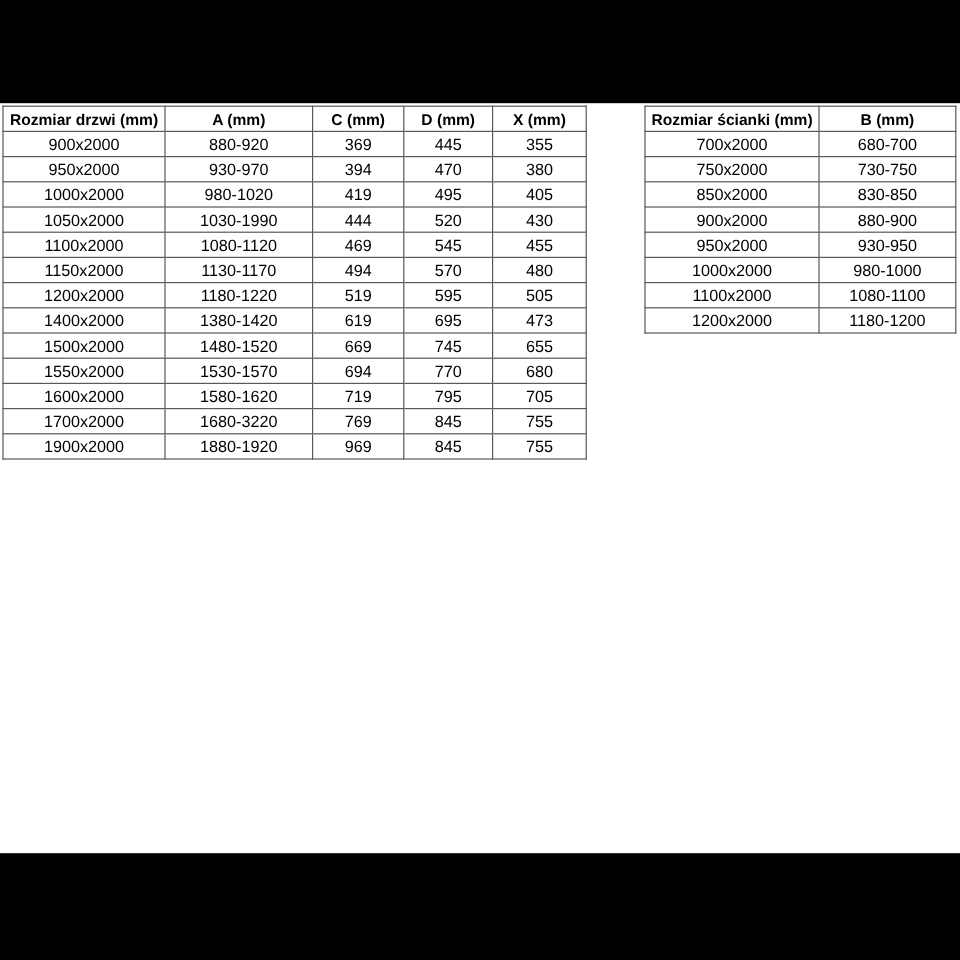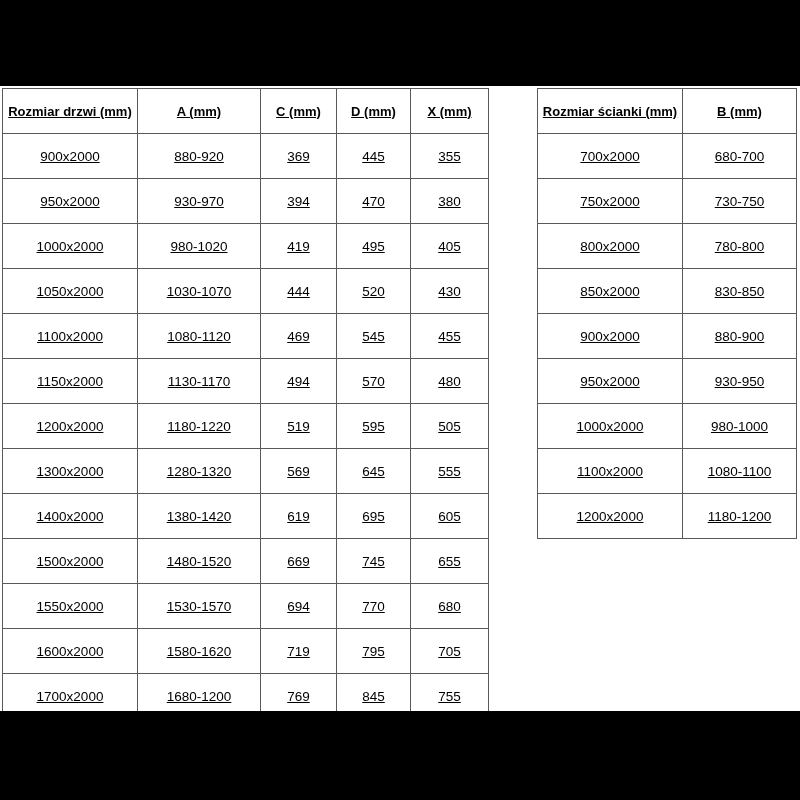--- a/index.html
+++ b/index.html
@@ -39,21 +39,21 @@
     padding: 0;
     color: #000000;
     font-size: 13.5px;
     overflow: hidden;
     white-space: nowrap;
   }
   table.spec th {
     font-weight: bold;
     font-size: 13px;
   }
-  table.spec tr { height: 45px; text-decoration: underline; }
+  table.spec tr { height: 21px; }
 
   table.doors { left: 2px; top: 88px; width: 486px; }
   table.doors col:nth-child(1) { width: 135px; }
   table.doors col:nth-child(2) { width: 123px; }
   table.doors col:nth-child(3) { width: 76px; }
   table.doors col:nth-child(4) { width: 74px; }
   table.doors col:nth-child(5) { width: 78px; }
 
   table.walls { left: 537px; top: 88px; width: 259px; }
   table.walls col:nth-child(1) { width: 145px; }
@@ -100,21 +100,21 @@
         </tr>
         <tr>
           <td>1000x2000</td>
           <td>980-1020</td>
           <td>419</td>
           <td>495</td>
           <td>405</td>
         </tr>
         <tr>
           <td>1050x2000</td>
-          <td>1030-1070</td>
+          <td>1030-1990</td>
           <td>444</td>
           <td>520</td>
           <td>430</td>
         </tr>
         <tr>
           <td>1100x2000</td>
           <td>1080-1120</td>
           <td>469</td>
           <td>545</td>
           <td>455</td>
@@ -127,32 +127,25 @@
           <td>480</td>
         </tr>
         <tr>
           <td>1200x2000</td>
           <td>1180-1220</td>
           <td>519</td>
           <td>595</td>
           <td>505</td>
         </tr>
         <tr>
-          <td>1300x2000</td>
-          <td>1280-1320</td>
-          <td>569</td>
-          <td>645</td>
-          <td>555</td>
-        </tr>
-        <tr>
           <td>1400x2000</td>
           <td>1380-1420</td>
           <td>619</td>
           <td>695</td>
-          <td>605</td>
+          <td>473</td>
         </tr>
         <tr>
           <td>1500x2000</td>
           <td>1480-1520</td>
           <td>669</td>
           <td>745</td>
           <td>655</td>
         </tr>
         <tr>
           <td>1550x2000</td>
@@ -163,21 +156,21 @@
         </tr>
         <tr>
           <td>1600x2000</td>
           <td>1580-1620</td>
           <td>719</td>
           <td>795</td>
           <td>705</td>
         </tr>
         <tr>
           <td>1700x2000</td>
-          <td>1680-1200</td>
+          <td>1680-3220</td>
           <td>769</td>
           <td>845</td>
           <td>755</td>
         </tr>
         <tr>
           <td>1900x2000</td>
           <td>1880-1920</td>
           <td>969</td>
           <td>845</td>
           <td>755</td>
@@ -199,24 +192,20 @@
     <tbody>
         <tr>
           <td>700x2000</td>
           <td>680-700</td>
         </tr>
         <tr>
           <td>750x2000</td>
           <td>730-750</td>
         </tr>
         <tr>
-          <td>800x2000</td>
-          <td>780-800</td>
-        </tr>
-        <tr>
           <td>850x2000</td>
           <td>830-850</td>
         </tr>
         <tr>
           <td>900x2000</td>
           <td>880-900</td>
         </tr>
         <tr>
           <td>950x2000</td>
           <td>930-950</td>

